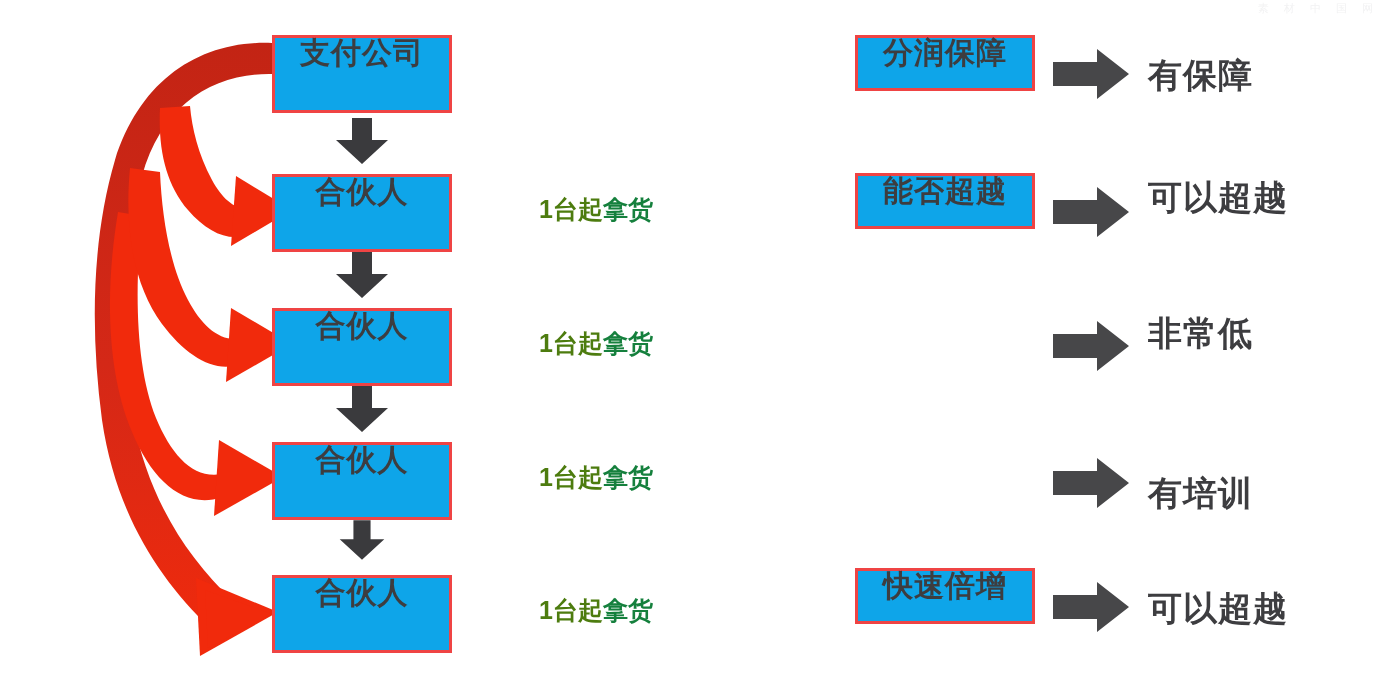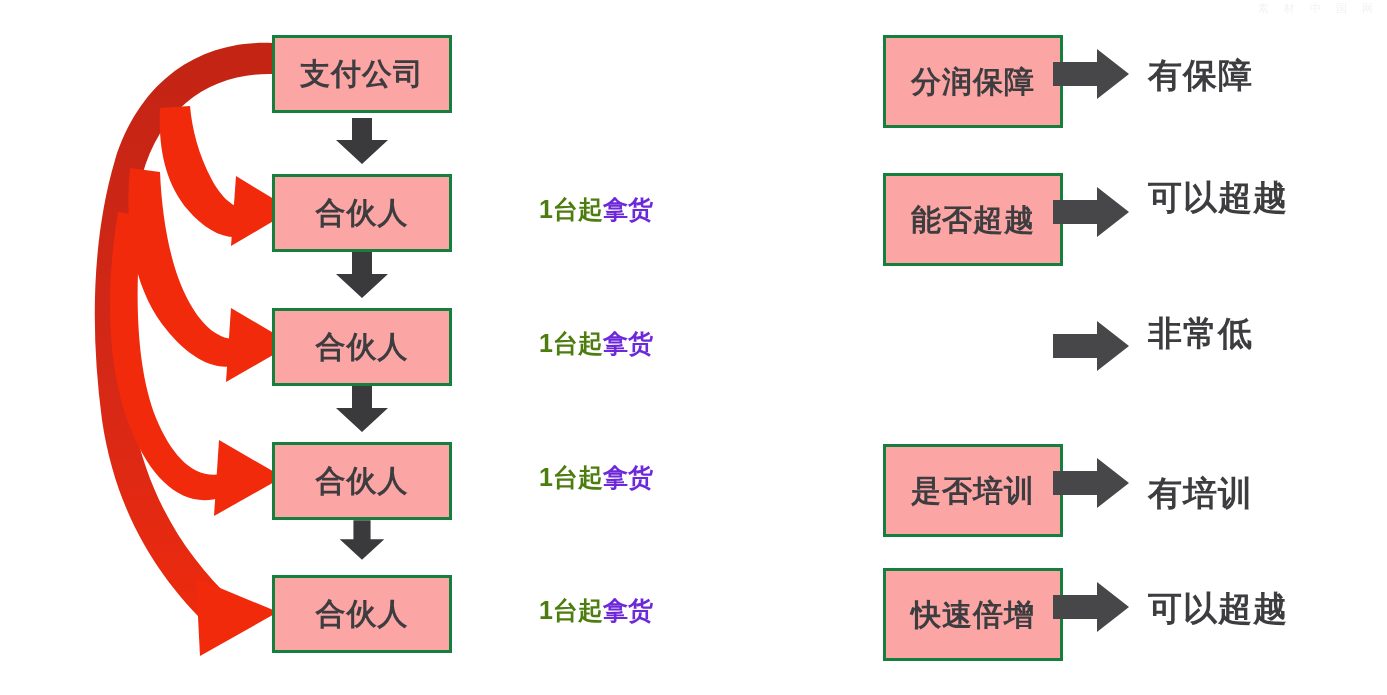--- a/index.html
+++ b/index.html
@@ -15,24 +15,23 @@
     width: 1387px;
     height: 695px;
     background: #ffffff;
     overflow: hidden;
   }
 
   
   .flow-box {
     position: absolute;
     box-sizing: border-box;
-    background: #fca5a5;
-    border: 3px solid #15803d;
+    background: #0ea5e9;
+    border: 3px solid #ef4444;
     display: flex;
-    align-items: center;
     justify-content: center;
   }
   .flow-box .box-label {
     font-size: 30px;
     font-weight: bold;
     color: #3d3d40;
     letter-spacing: 1px;
     line-height: 1;
     white-space: nowrap;
   }
@@ -57,28 +56,27 @@
   
   .qty-label {
     position: absolute;
     left: 539px;
     font-size: 25px;
     font-weight: bold;
     line-height: 1;
     white-space: nowrap;
   }
   .qty-label .qty-red { color: #4d7c0f; }
-  .qty-label .qty-dark { color: #6d28d9; }
+  .qty-label .qty-dark { color: #15803d; }
 
   
   .right-box {
     left: 855px;
     width: 180px;
-    height: 93px;
-    margin-left: 28px;
+    height: 56px;
   }
   .right-arrow {
     position: absolute;
     left: 1053px;
     width: 76px;
     height: 50px;
     color: #474749;
   }
   .right-arrow svg { display: block; width: 100%; height: 100%; }
 
@@ -259,23 +257,20 @@
   </div>
   <div class="right-result" style="top:180px">可以超越</div>
 
   <div class="right-arrow" style="top:321px">
     <svg viewBox="0 0 76 50" xmlns="http://www.w3.org/2000/svg" aria-hidden="true">
       <path d="M 0,13 L 44,13 L 44,0 L 76,25 L 44,50 L 44,37 L 0,37 Z" fill="#474749"></path>
     </svg>
   </div>
   <div class="right-result" style="top:316px">非常低</div>
 
-  <div class="flow-box right-box" style="top:444px">
-    <span class="box-label">是否培训</span>
-  </div>
   <div class="right-arrow" style="top:458px">
     <svg viewBox="0 0 76 50" xmlns="http://www.w3.org/2000/svg" aria-hidden="true">
       <path d="M 0,13 L 44,13 L 44,0 L 76,25 L 44,50 L 44,37 L 0,37 Z" fill="#474749"></path>
     </svg>
   </div>
   <div class="right-result" style="top:476px">有培训</div>
 
   <div class="flow-box right-box" style="top:568px">
     <span class="box-label">快速倍增</span>
   </div>

